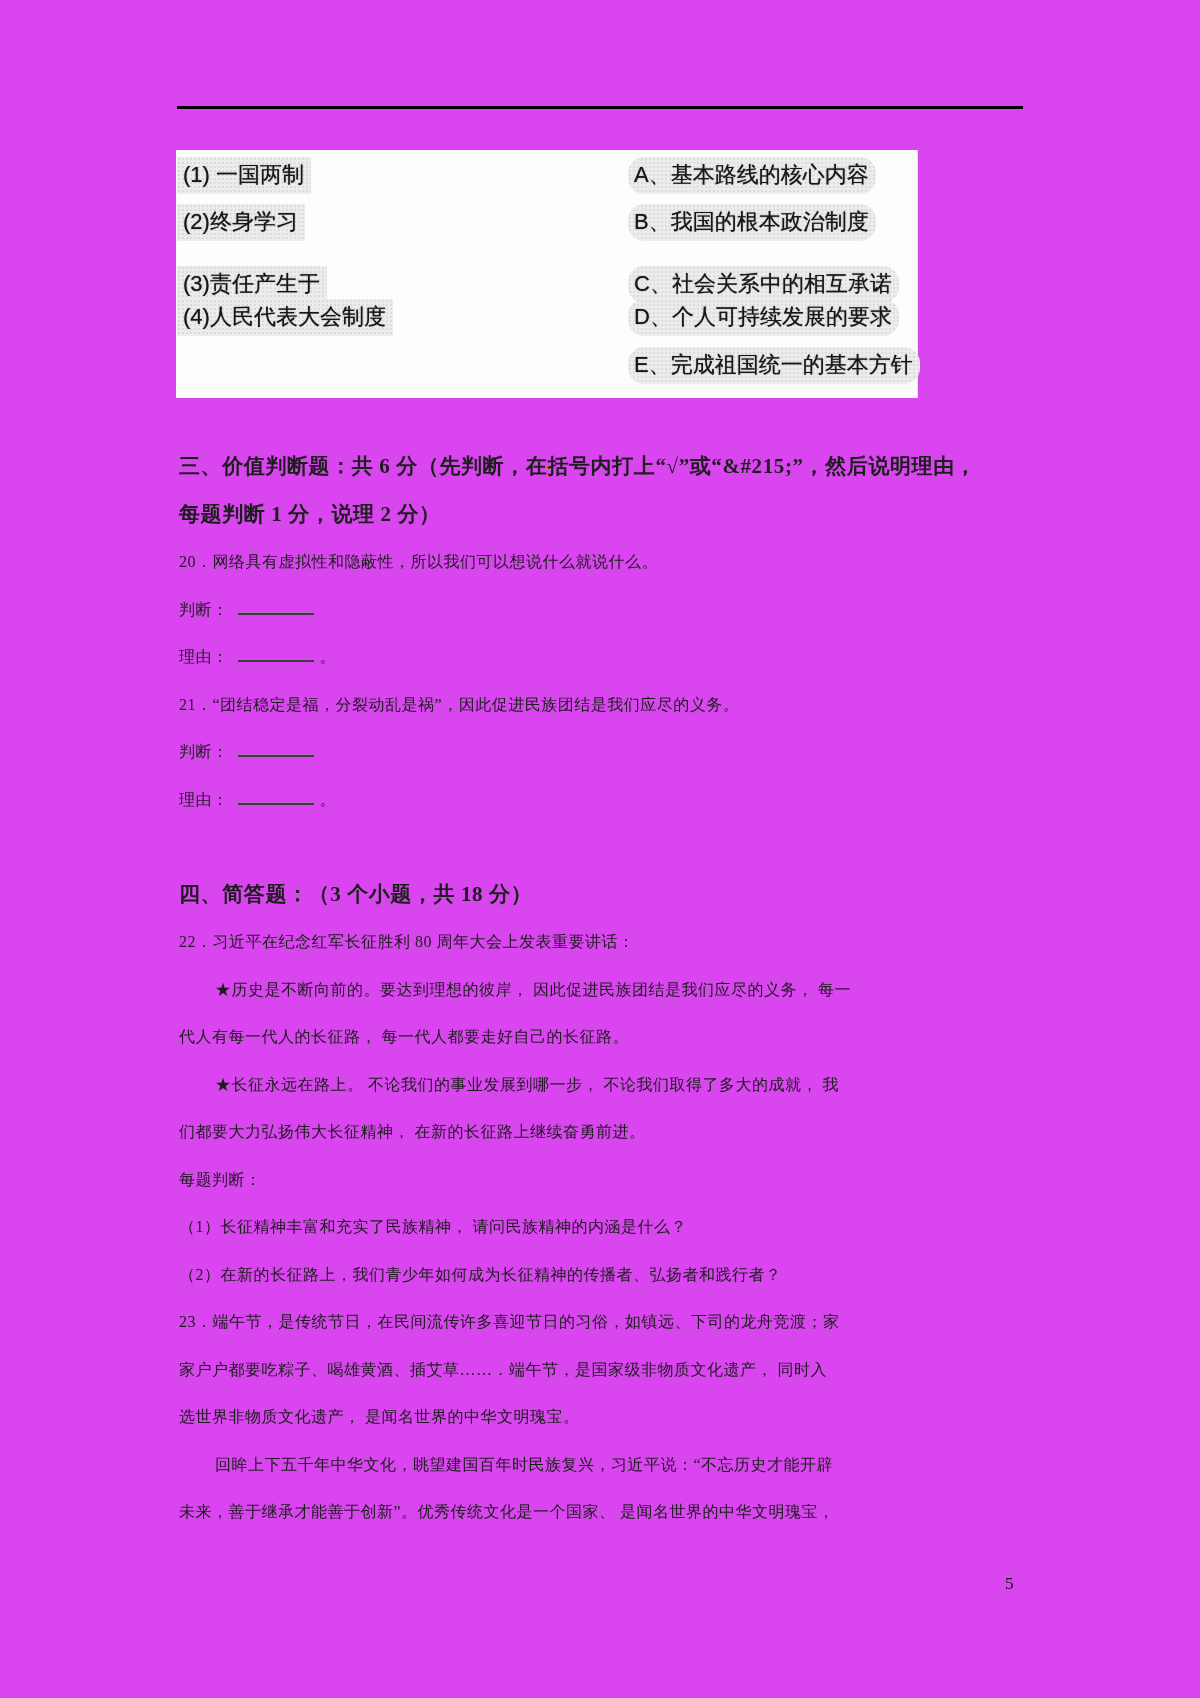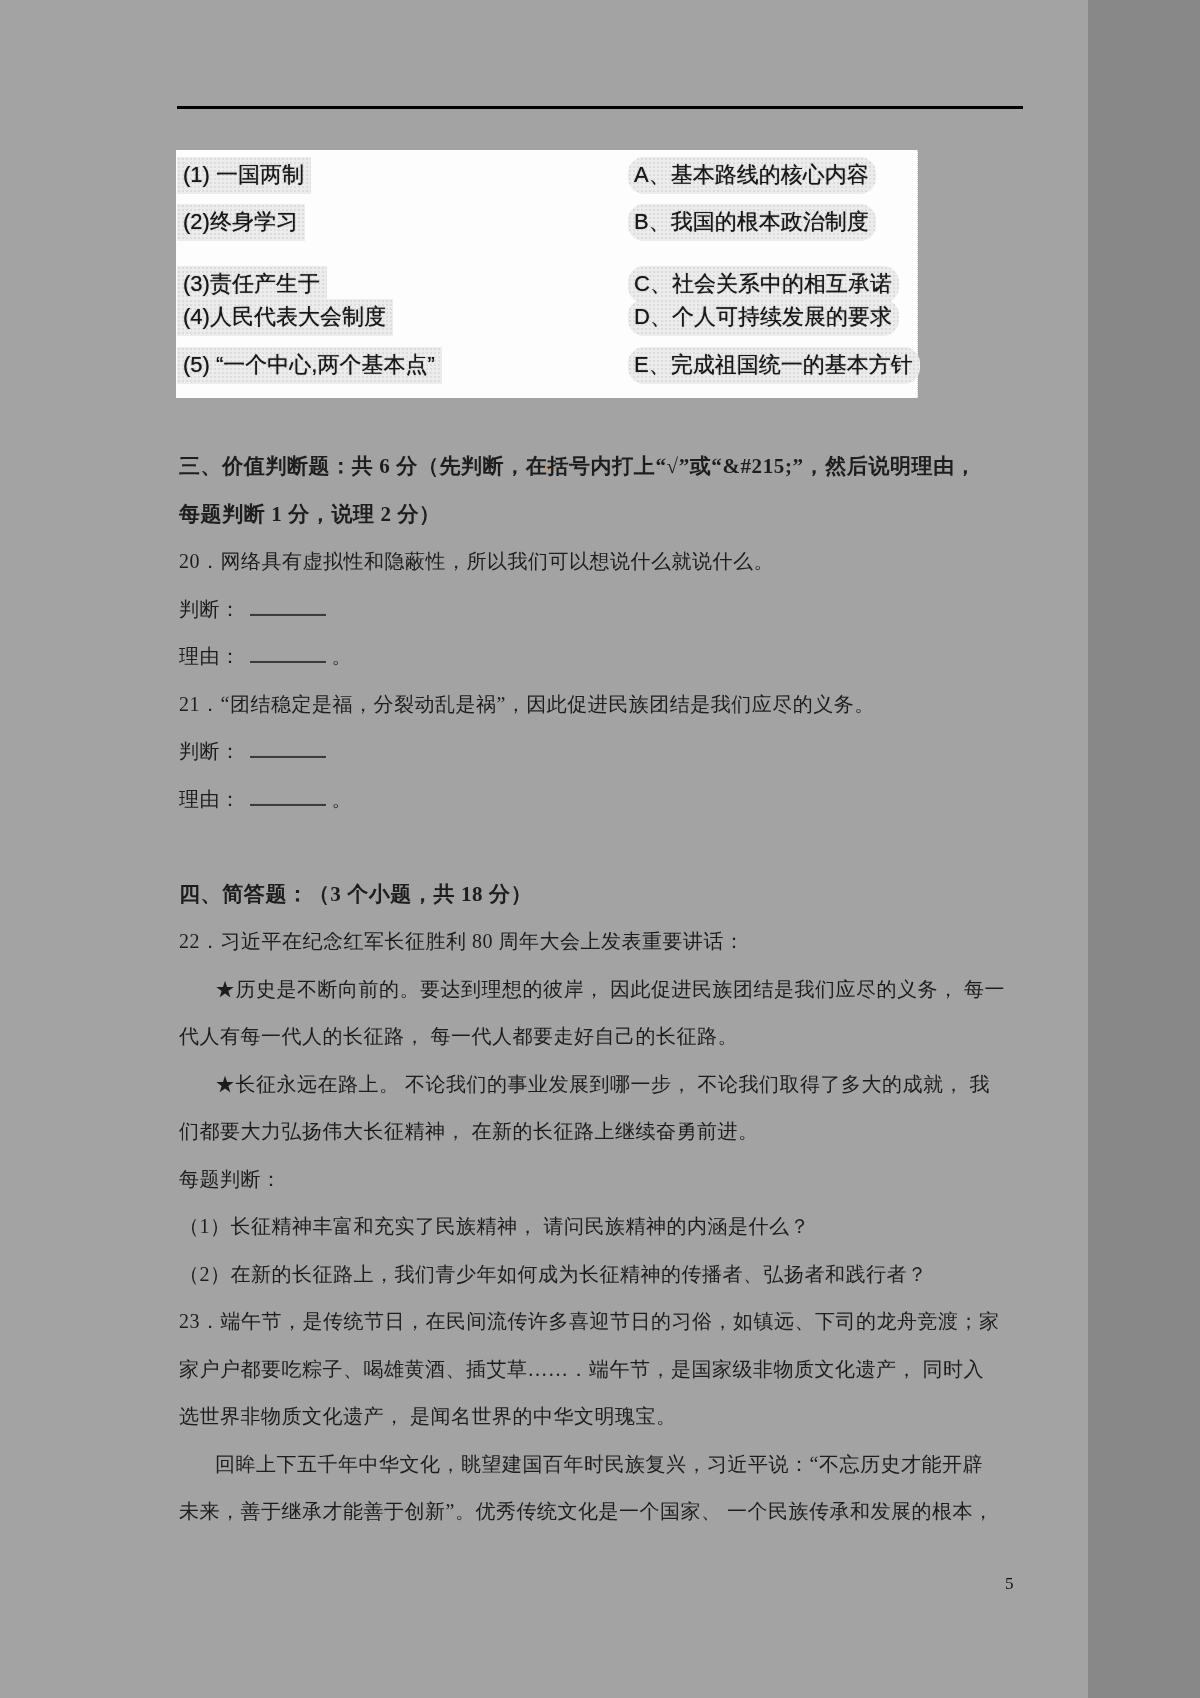--- a/index.html
+++ b/index.html
@@ -1,19 +1,19 @@
 <!DOCTYPE html>
 <html><head>
 <meta charset="utf-8">
 <style>
   html,body{margin:0;padding:0;background:#888;}
   .page{
     position:relative;
-    width:1088px;height:1698px;
-    background:#a3a3a3;
+    width:1200px;height:1698px;
+    background:#d946ef;
     font-family:"Liberation Serif","DejaVu Serif",serif;
     color:#1d1d1d;
     overflow:hidden;
   }
   .top-rule{
     position:absolute;left:177px;top:106px;
     width:846px;height:3px;background:#000;
   }
   
   .match-block{
@@ -38,21 +38,21 @@
   .match-item.left{left:1px;}
   .match-item.right{left:452px;border-radius:16px;}
   .r0{top:7px;} .r1{top:54px;} .r2{top:116px;} .r3{top:149px;} .r4{top:197px;}
 
   
   .body-text{
     position:absolute;left:172px;top:443px;width:860px;margin-left:7px;
   }
   .line{
     height:47.5px;line-height:47.5px;
-    font-size:20px;
+    font-size:16px;
     white-space:pre;
     letter-spacing:0.5px;
   }
   .line.bold{font-weight:700;font-size:21px;letter-spacing:0.6px;}
   .line.indent2{padding-left:36px;}
   .blank{
     display:inline-block;
     width:76px;height:16px;
     border-bottom:2px solid #3c3c3c;
     box-shadow:0 -1px 0 rgba(150,150,150,.45) inset;
@@ -88,21 +88,20 @@
     </div>
     <div class="match-row r2">
       <span class="match-item left">(3)责任产生于</span>
       <span class="match-item right">C、社会关系中的相互承诺</span>
     </div>
     <div class="match-row r3">
       <span class="match-item left">(4)人民代表大会制度</span>
       <span class="match-item right">D、个人可持续发展的要求</span>
     </div>
     <div class="match-row r4">
-      <span class="match-item left">(5) “一个中心,两个基本点”</span>
       <span class="match-item right">E、完成祖国统一的基本方针</span>
     </div>
   </div>
 
   <div class="artifact-dot"></div>
 
   <div class="body-text">
 
     <div class="line bold">三、价值判断题：共 6 分（先判断，在括号内打上“√”或“&amp;#215;”，然后说明理由，</div>
     <div class="line bold">每题判断 1 分，说理 2 分）</div>
@@ -126,19 +125,19 @@
     <div class="line">代人有每一代人的长征路， 每一代人都要走好自己的长征路。</div>
     <div class="line indent2">★长征永远在路上。 不论我们的事业发展到哪一步， 不论我们取得了多大的成就， 我</div>
     <div class="line">们都要大力弘扬伟大长征精神， 在新的长征路上继续奋勇前进。</div>
     <div class="line">每题判断：</div>
     <div class="line">（1）长征精神丰富和充实了民族精神， 请问民族精神的内涵是什么？</div>
     <div class="line">（2）在新的长征路上，我们青少年如何成为长征精神的传播者、弘扬者和践行者？</div>
     <div class="line">23．端午节，是传统节日，在民间流传许多喜迎节日的习俗，如镇远、下司的龙舟竞渡；家</div>
     <div class="line">家户户都要吃粽子、喝雄黄酒、插艾草……．端午节，是国家级非物质文化遗产， 同时入</div>
     <div class="line">选世界非物质文化遗产， 是闻名世界的中华文明瑰宝。</div>
     <div class="line indent2">回眸上下五千年中华文化，眺望建国百年时民族复兴，习近平说：“不忘历史才能开辟</div>
-    <div class="line">未来，善于继承才能善于创新”。优秀传统文化是一个国家、 一个民族传承和发展的根本，</div>
+    <div class="line">未来，善于继承才能善于创新”。优秀传统文化是一个国家、 是闻名世界的中华文明瑰宝，</div>
 
   </div>
 
   <div class="page-number">5</div>
 
 </div>
 
 </body></html>

